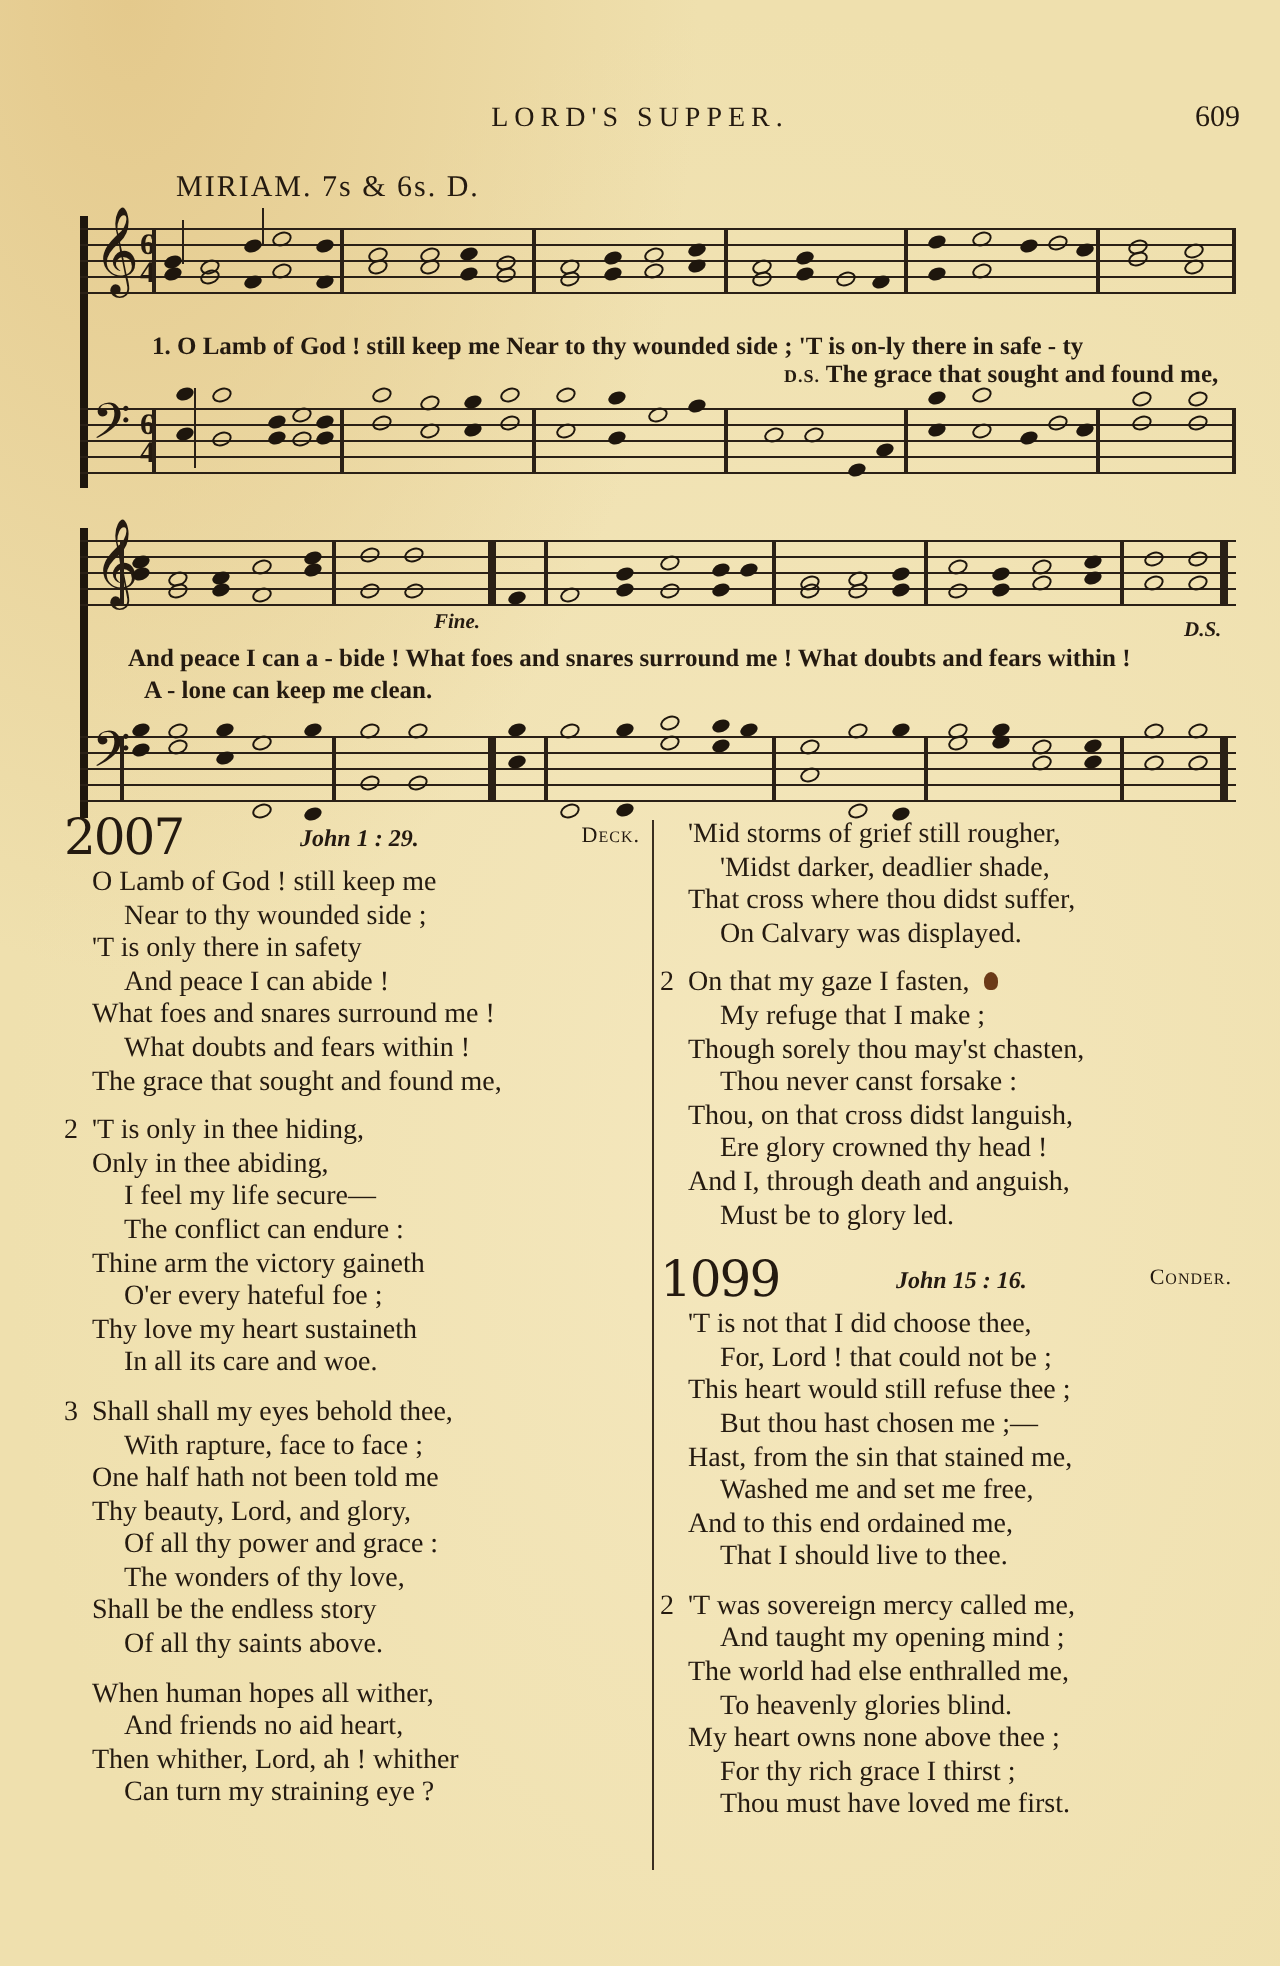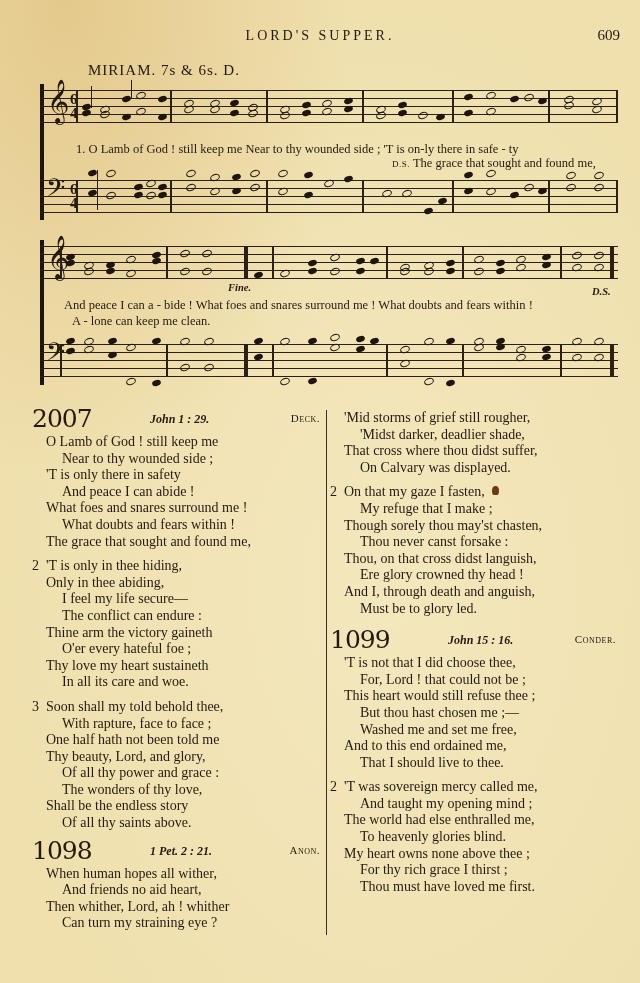--- a/index.html
+++ b/index.html
@@ -5,21 +5,21 @@
   html, body { margin: 0; padding: 0; }
   body {
     width: 640px; height: 983px; overflow: hidden;
     background: #f1e3b3;
     background-image: radial-gradient(ellipse at 10% 0%, #e4c98c 0%, rgba(228,201,140,0) 35%),
                       radial-gradient(ellipse at 60% 60%, #f4e7bd 0%, #efe0ae 70%);
     font-family: "DejaVu Serif", "Liberation Serif", serif;
     color: #241a10;
     position: relative;
   }
-  .abs { position: absolute; }
+  .abs { position: absolute; margin-top: 24px; }
   .running-head {
     left: 0; width: 640px; top: 28px; text-align: center;
     font-size: 14px; letter-spacing: 3px;
     font-family: "Liberation Serif", serif;
   }
   .page-num {
     right: 20px; top: 27px; font-size: 15px;
     font-family: "Liberation Serif", serif;
   }
   .tune-title {
@@ -35,20 +35,21 @@
   .barline.thick { width: 4px; }
   .clef { position: absolute; font-size: 38px; line-height: 1; }
   .timesig { position: absolute; font-size: 15px; font-weight: bold; line-height: 14px; text-align: center;
     font-family: "Liberation Serif", serif; }
   .note { position: absolute; width: 9px; height: 6px; border-radius: 50%; background: #1e160d; transform: rotate(-20deg); }
   .note.open { background: transparent; border: 1.6px solid #1e160d; width: 8px; height: 5px; }
   .stem { position: absolute; width: 1px; background: #2a2016; }
   .lyric {
     position: absolute; font-size: 12.5px; white-space: nowrap;
     font-family: "Liberation Serif", serif;
+    font-weight: bold;
   }
   .lyric .ds-mark { font-size: 9px; letter-spacing: 0.5px; }
   .mark-italic { position: absolute; font-style: italic; font-size: 10.5px; font-family: "Liberation Serif", serif; font-weight: bold; }
   
   .col { position: absolute; top: 408px; }
   .col-left { left: 32px; width: 292px; }
   .col-right { left: 330px; width: 290px; }
   .col-divider { position: absolute; left: 326px; top: 410px; width: 1px; height: 525px; background: #3a2e20; }
   .hymn-head { position: relative; height: 26px; }
   .hymn-num {
@@ -333,21 +334,21 @@
     <div class="note" style="left:456px;top:104px;"></div>
   <div class="note open" style="left:476px;top:106px;"></div>
     <div class="note open" style="left:476px;top:114px;"></div>
   <div class="note" style="left:502px;top:106px;"></div>
     <div class="note" style="left:502px;top:114px;"></div>
   <div class="note open" style="left:532px;top:98px;"></div>
     <div class="note open" style="left:532px;top:114px;"></div>
   <div class="note open" style="left:554px;top:98px;"></div>
     <div class="note open" style="left:554px;top:114px;"></div>
 
-  <div class="mark-italic" style="left:188px;top:42px;font-style:italic;">Fine.</div>
+  <div class="mark-italic" style="left:177px;top:42px;font-style:italic;">Fine.</div>
   <div class="mark-italic" style="left:552px;top:46px;">D.S.</div>
 
   <div class="lyric" style="left:24px;top:58px;">And peace I can   a - bide !  What foes and snares surround me !  What doubts and fears within !</div>
   <div class="lyric" style="left:32px;top:74px;">A - lone can keep me clean.</div>
 </div>
 
 <div class="col-divider"></div>
 
 <div class="col col-left">
   <div class="hymn">
@@ -369,37 +370,32 @@
       <div class="vline"><span class="vnum">2</span><span>'T is only in thee hiding,</span></div>
       <div class="vline">Only in thee abiding,</div>
       <div class="vline indent">I feel my life secure—</div>
       <div class="vline indent">The conflict can endure :</div>
       <div class="vline">Thine arm the victory gaineth</div>
       <div class="vline indent">O'er every hateful foe ;</div>
       <div class="vline">Thy love my heart sustaineth</div>
       <div class="vline indent">In all its care and woe.</div>
     </div>
     <div class="verse verse-body">
-      <div class="vline"><span class="vnum">3</span><span>Soon shall my told behold thee,</span></div>
+      <div class="vline"><span class="vnum">3</span><span>Shall shall my eyes behold thee,</span></div>
       <div class="vline indent">With rapture, face to face ;</div>
       <div class="vline">One half hath not been told me</div>
       <div class="vline">Thy beauty, Lord, and glory,</div>
       <div class="vline indent">Of all thy power and grace :</div>
       <div class="vline indent">The wonders of thy love,</div>
       <div class="vline">Shall be the endless story</div>
       <div class="vline indent">Of all thy saints above.</div>
     </div>
   </div>
 
   <div class="hymn" style="margin-top:2px;">
-    <div class="hymn-head">
-      <span class="hymn-num">1098</span>
-      <span class="hymn-ref">1 Pet. 2 : 21.</span>
-      <span class="hymn-author">Anon.</span>
-    </div>
     <div class="verse verse-body">
       <div class="vline">When human hopes all wither,</div>
       <div class="vline indent">And friends no aid heart,</div>
       <div class="vline">Then whither, Lord, ah !  whither</div>
       <div class="vline indent">Can turn my straining eye ?</div>
     </div>
   </div>
 </div>
 
 <div class="col col-right" style="top:410px;">
@@ -425,20 +421,21 @@
     <div class="hymn-head">
       <span class="hymn-num">1099</span>
       <span class="hymn-ref">John 15 : 16.</span>
       <span class="hymn-author">Conder.</span>
     </div>
     <div class="verse verse-body">
       <div class="vline">'T is not that I did choose thee,</div>
       <div class="vline indent">For, Lord !  that could not be ;</div>
       <div class="vline">This heart would still refuse thee ;</div>
       <div class="vline indent">But thou hast chosen me ;—</div>
+      <div class="vline">Hast, from the sin that stained me,</div>
       <div class="vline indent">Washed me and set me free,</div>
       <div class="vline">And to this end ordained me,</div>
       <div class="vline indent">That I should live to thee.</div>
     </div>
     <div class="verse verse-body">
       <div class="vline"><span class="vnum">2</span><span>'T was sovereign mercy called me,</span></div>
       <div class="vline indent">And taught my opening mind ;</div>
       <div class="vline">The world had else enthralled me,</div>
       <div class="vline indent">To heavenly glories blind.</div>
       <div class="vline">My heart owns none above thee ;</div>

